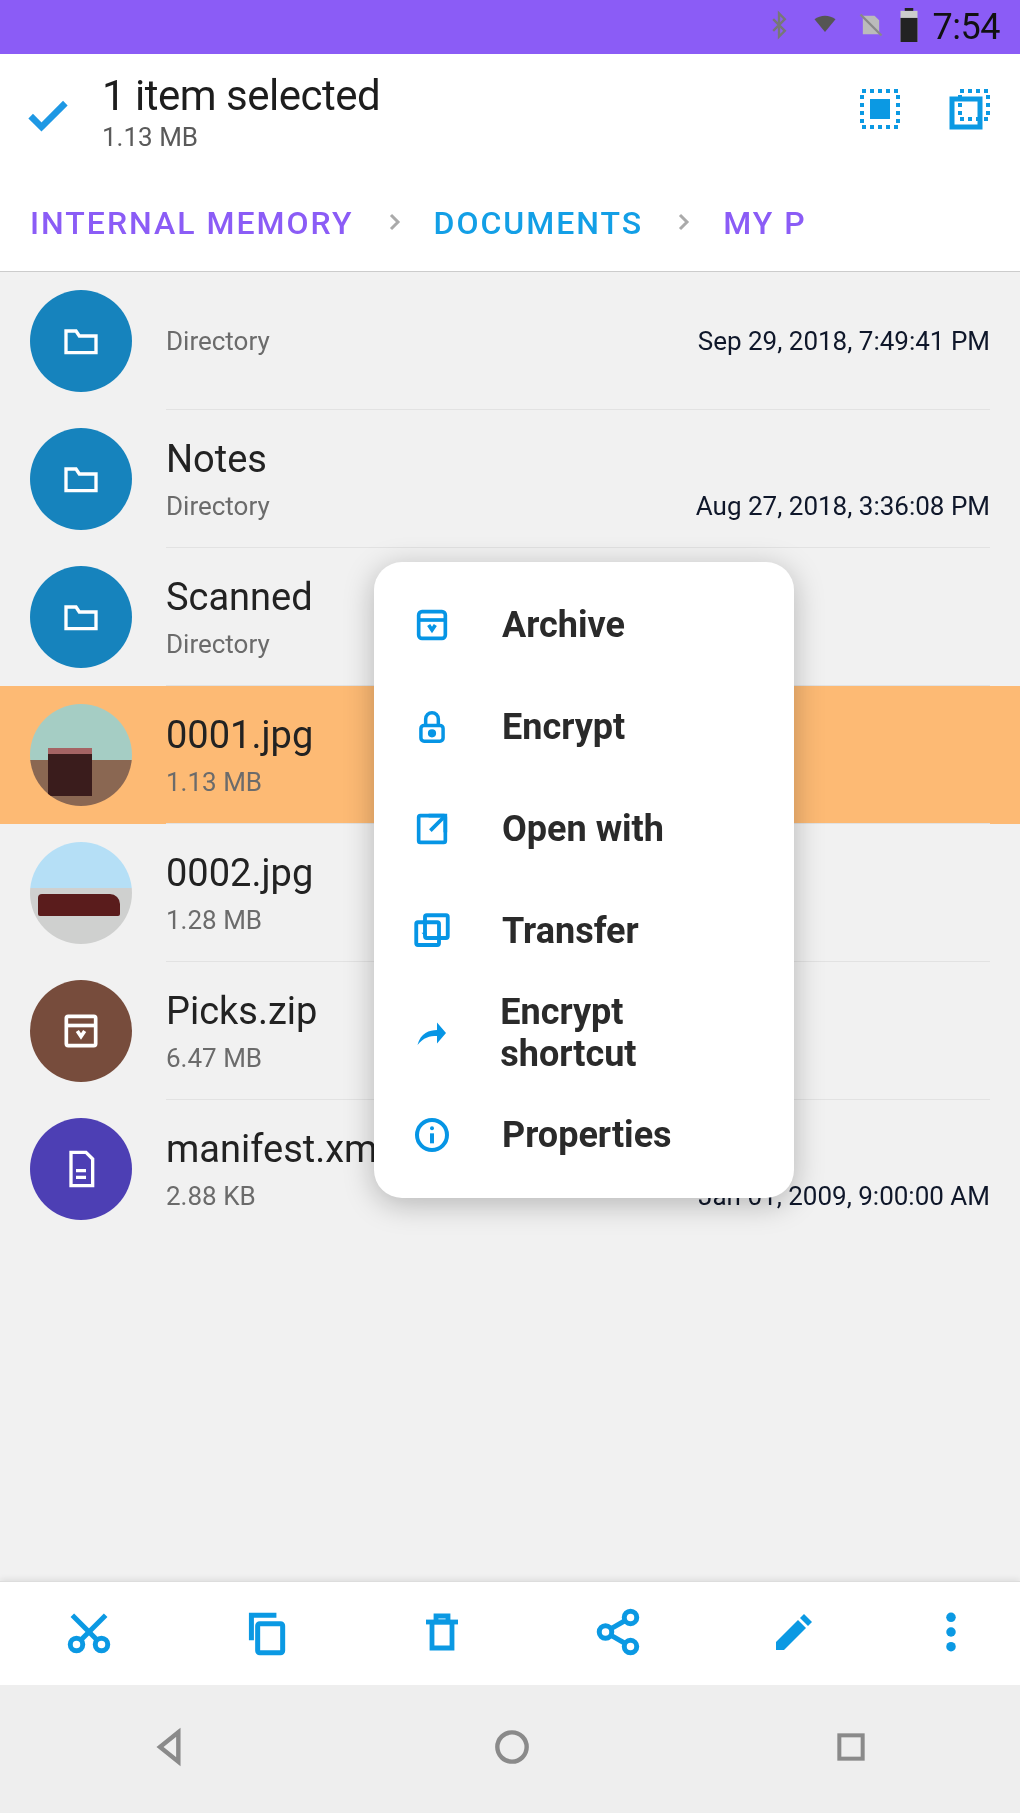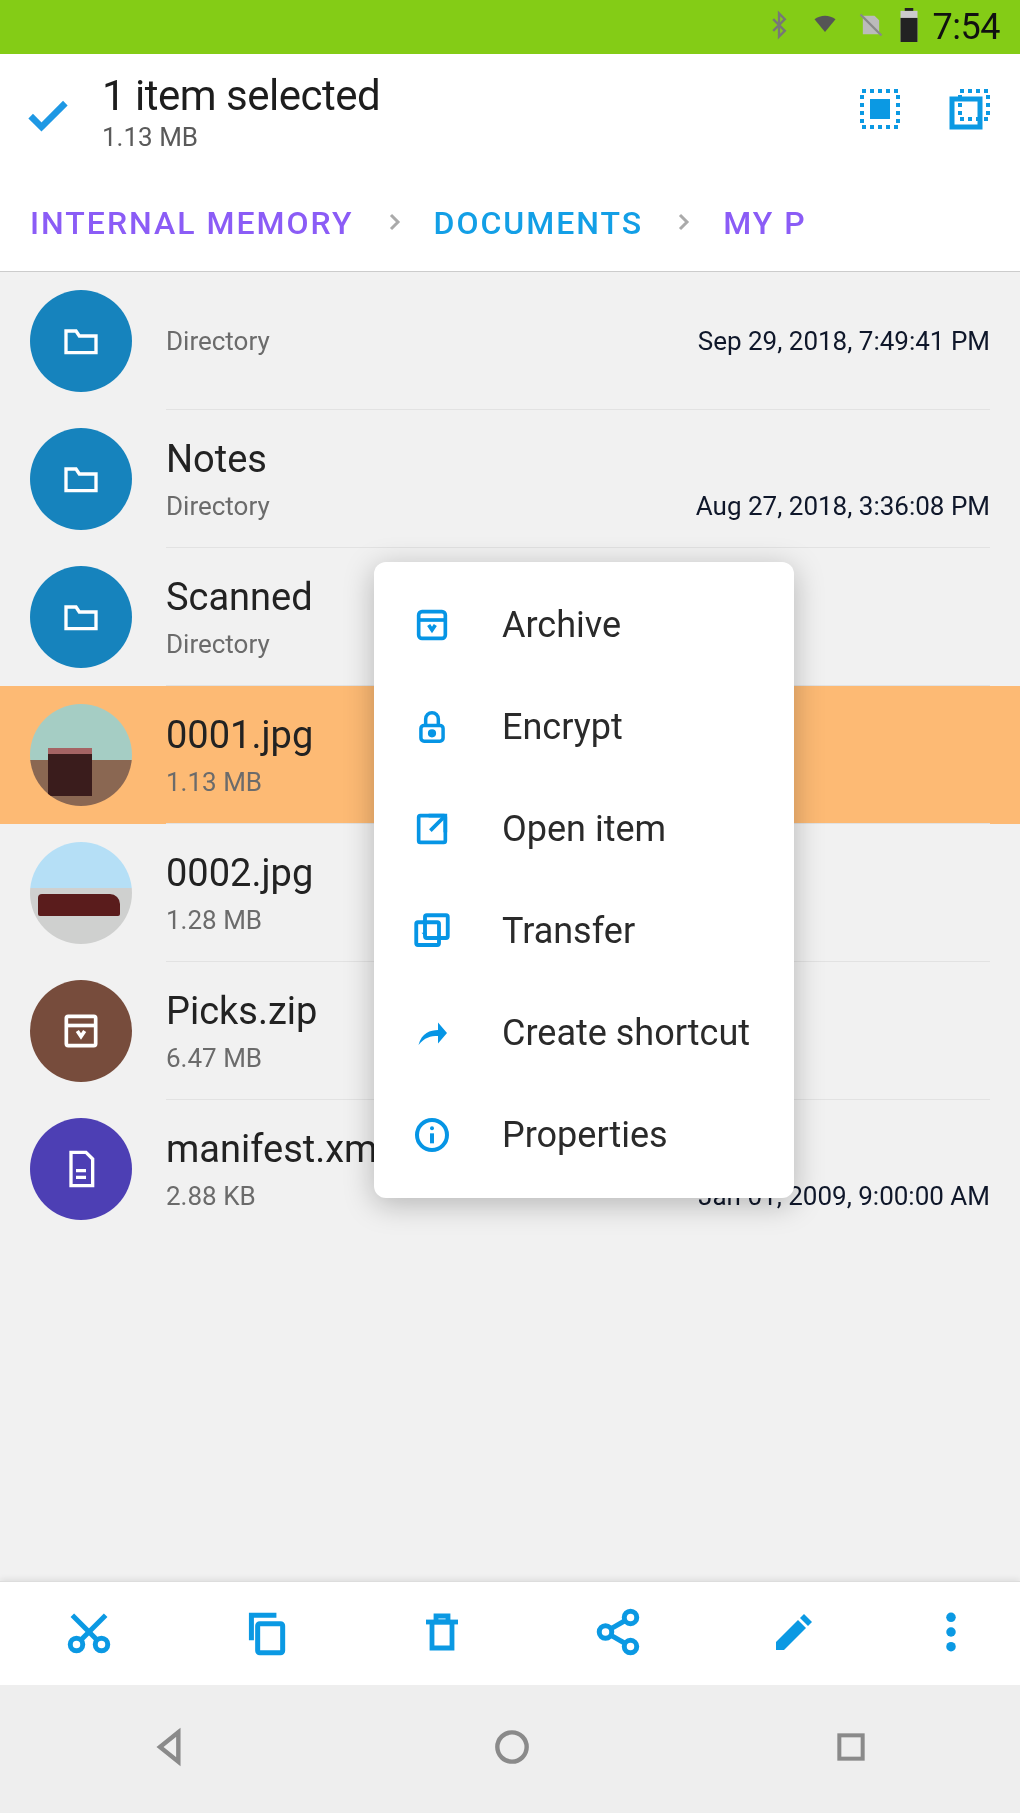--- a/index.html
+++ b/index.html
@@ -6,21 +6,21 @@
   body {
     width: 1020px;
     height: 1813px;
     font-family: Roboto, 'Segoe UI', Arial, sans-serif;
     background: #f1f1f1;
     overflow: hidden;
     position: relative;
   }
   .status-bar {
     height: 54px;
-    background: #84cc16;
+    background: #8b5cf6;
     display: flex;
     justify-content: flex-end;
     align-items: center;
     padding: 0 20px;
     gap: 14px;
   }
   .status-time { font-size: 36px; font-weight: 400; color: #111; letter-spacing: -0.5px; }
   .status-icon { color: #666; }
 
   .app-bar {
@@ -81,23 +81,24 @@
   .thumb1 { background: linear-gradient(180deg,#a5cdc4 0%,#a5cdc4 55%, #8a6752 55%, #8a6752 100%); position:relative;}
   .thumb1::after{content:"";position:absolute;left:18px;top:44px;width:44px;height:42px;background:#3a1c1c;border-top:6px solid #a56464;}
   .thumb2 { background: linear-gradient(180deg,#b5dff6 0%,#b5dff6 45%, #cfd0cf 45%, #cfd0cf 100%); position:relative;}
   .thumb2::after{content:"";position:absolute;left:8px;top:52px;width:82px;height:22px;background:#5a1c1c;border-radius:4px 10px 2px 2px;}
 
   .context-menu {
     position: absolute;
     left: 374px; top: 562px;
     width: 420px;
     background: #fff;
-    border-radius: 12px;
+    border-radius: 28px;
     box-shadow: 0 6px 30px rgba(0,0,0,0.25);
     padding: 12px 0;
+    font-weight: bold;
   }
   .menu-item {
     display: flex; align-items: center;
     height: 102px; padding: 0 36px;
     gap: 48px;
   }
   .menu-icon { color: #0695e5; width: 44px; display:flex; justify-content:center; }
   .menu-label { font-size: 36px; color: #2a2a2a; }
 
   .bottom-toolbar {
@@ -325,39 +326,39 @@
     <span class="menu-label">Encrypt</span>
   </div>
   <div class="menu-item">
     <span class="menu-icon">
       <svg width="40" height="40" viewBox="0 0 24 24" fill="none" stroke="#0695e5" stroke-width="2.2">
           <rect x="4" y="4" width="16" height="16" rx="1"></rect>
           <polyline points="10 4 20 4 20 14"></polyline>
           <line x1="20" y1="4" x2="11" y2="13"></line>
         </svg>
     </span>
-    <span class="menu-label">Open item</span>
+    <span class="menu-label">Open with</span>
   </div>
   <div class="menu-item">
     <span class="menu-icon">
       <svg width="42" height="42" viewBox="0 0 24 24" fill="none" stroke="#0695e5" stroke-width="2.2">
           <rect x="3" y="7" width="13" height="13" rx="1"></rect>
           <rect x="8" y="3" width="13" height="13" rx="1"></rect>
           <polyline points="6 13 9 13 9 16" fill="#0695e5" stroke="none"></polyline>
         </svg>
     </span>
     <span class="menu-label">Transfer</span>
   </div>
   <div class="menu-item">
     <span class="menu-icon">
       <svg width="42" height="36" viewBox="0 0 24 24" fill="#0695e5">
           <path d="M3 20c2-8 8-10 13-10V5l6 7-6 7v-5c-5 0-9 1-13 6z"></path>
         </svg>
     </span>
-    <span class="menu-label">Create shortcut</span>
+    <span class="menu-label">Encrypt shortcut</span>
   </div>
   <div class="menu-item">
     <span class="menu-icon">
       <svg width="40" height="40" viewBox="0 0 24 24" fill="none" stroke="#0695e5" stroke-width="2.4">
           <circle cx="12" cy="12" r="9"></circle>
           <line x1="12" y1="11" x2="12" y2="17"></line>
           <circle cx="12" cy="8" r="1.2" fill="#0695e5" stroke="none"></circle>
         </svg>
     </span>
     <span class="menu-label">Properties</span>

